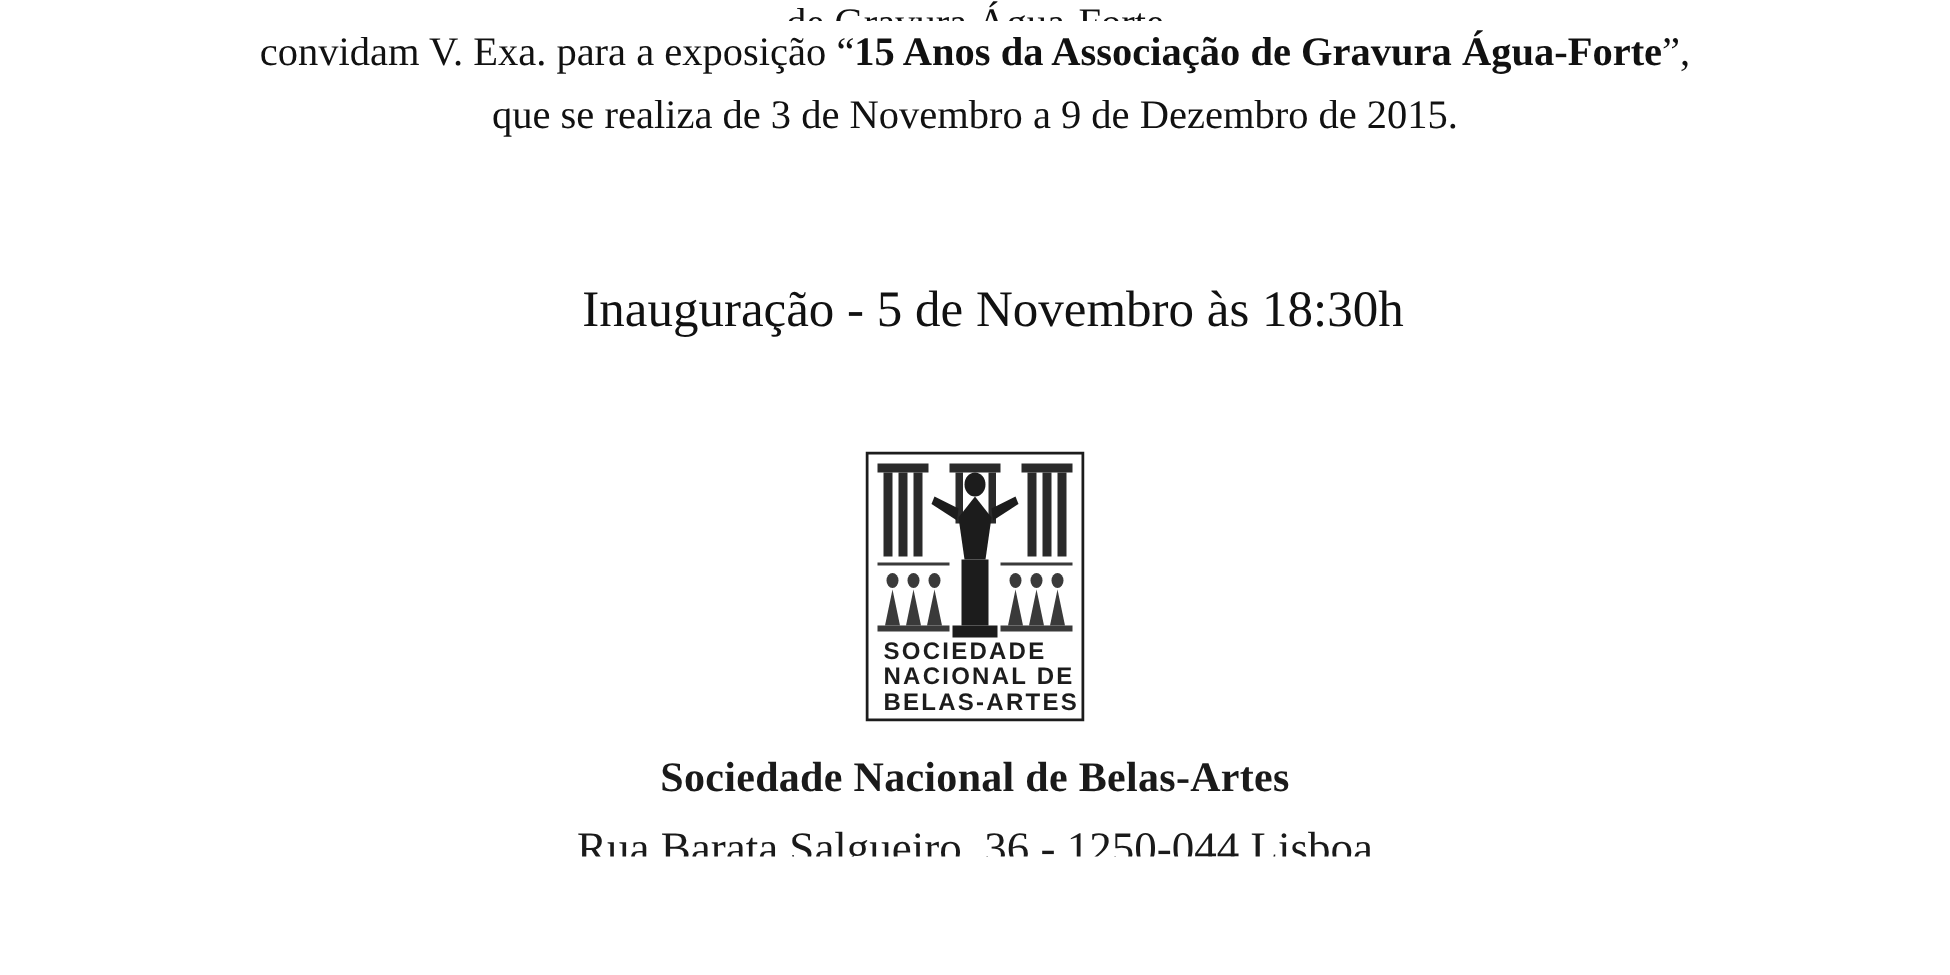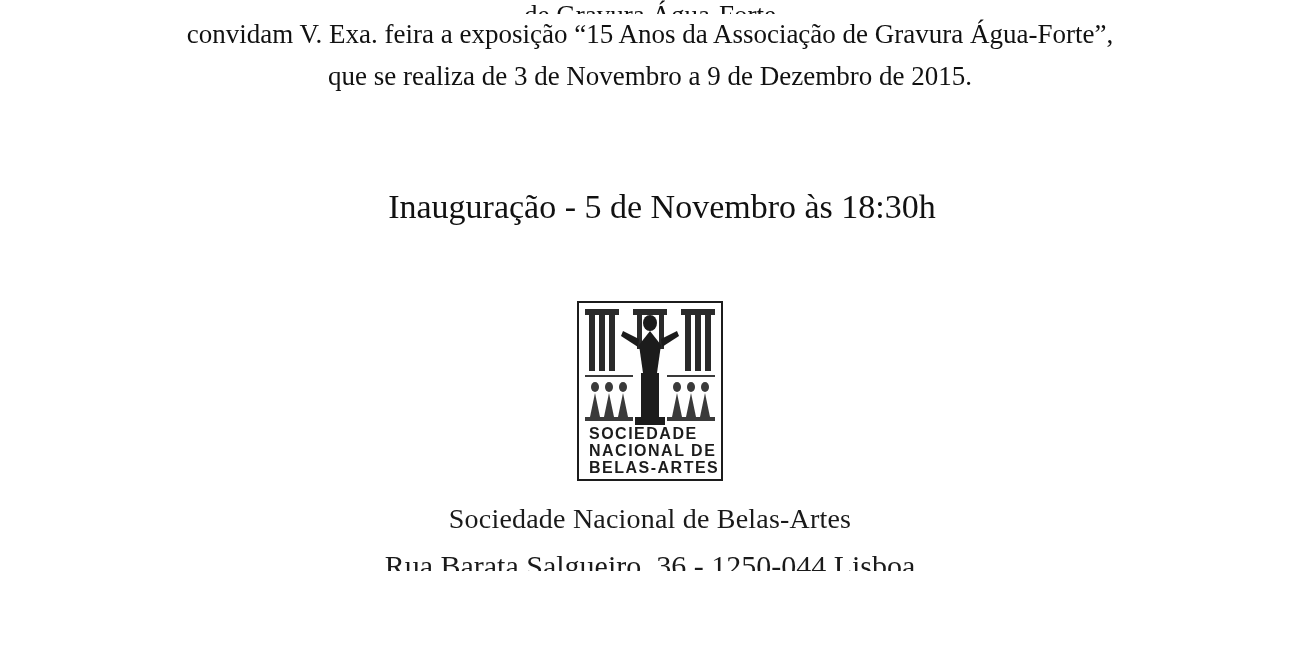--- a/index.html
+++ b/index.html
@@ -35,21 +35,21 @@
   }
   .line {
     width: 100%;
     text-align: center;
     font-size: 27px;
     line-height: 1.55;
     color: #111;
     white-space: nowrap;
   }
   .line b {
-    font-weight: normal;
+    font-weight: bold;
   }
   .block-dates {
     margin-top: 78px;
     width: 100%;
     text-align: center;
   }
   .block-dates .line {
     font-size: 34px;
     line-height: 1.85;
     padding-left: 12px;
@@ -60,41 +60,41 @@
     height: 180px;
     display: flex;
     justify-content: center;
   }
   .logo-svg {
     display: block;
   }
   .org-name {
     margin-top: 22px;
     font-size: 28px;
-    font-weight: normal;
+    font-weight: bold;
     text-align: center;
     letter-spacing: 0.2px;
   }
   .address {
     margin-top: 14px;
     font-size: 30px;
     text-align: center;
     height: 22px;
     overflow: hidden;
   }
 </style>
 </head>
 <body>
 
 <div class="invitation">
 
   <div class="line-clipped">de Gravura Água-Forte</div>
 
   <div class="line">
-    <span>convidam V. Exa. feira a exposição </span><span>“</span><b>15 Anos da Associação de Gravura Água-Forte</b><span>”,</span>
+    <span>convidam V. Exa. para a exposição </span><span>“</span><b>15 Anos da Associação de Gravura Água-Forte</b><span>”,</span>
   </div>
 
   <div class="line">que se realiza de 3 de Novembro a 9 de Dezembro de 2015.</div>
 
   <div class="block-dates">
     <div class="line">Inauguração - 5 de Novembro às 18:30h</div>
   </div>
 
   <div class="logo-wrap">
     <svg class="logo-svg" width="146" height="180" viewBox="0 0 146 180">

